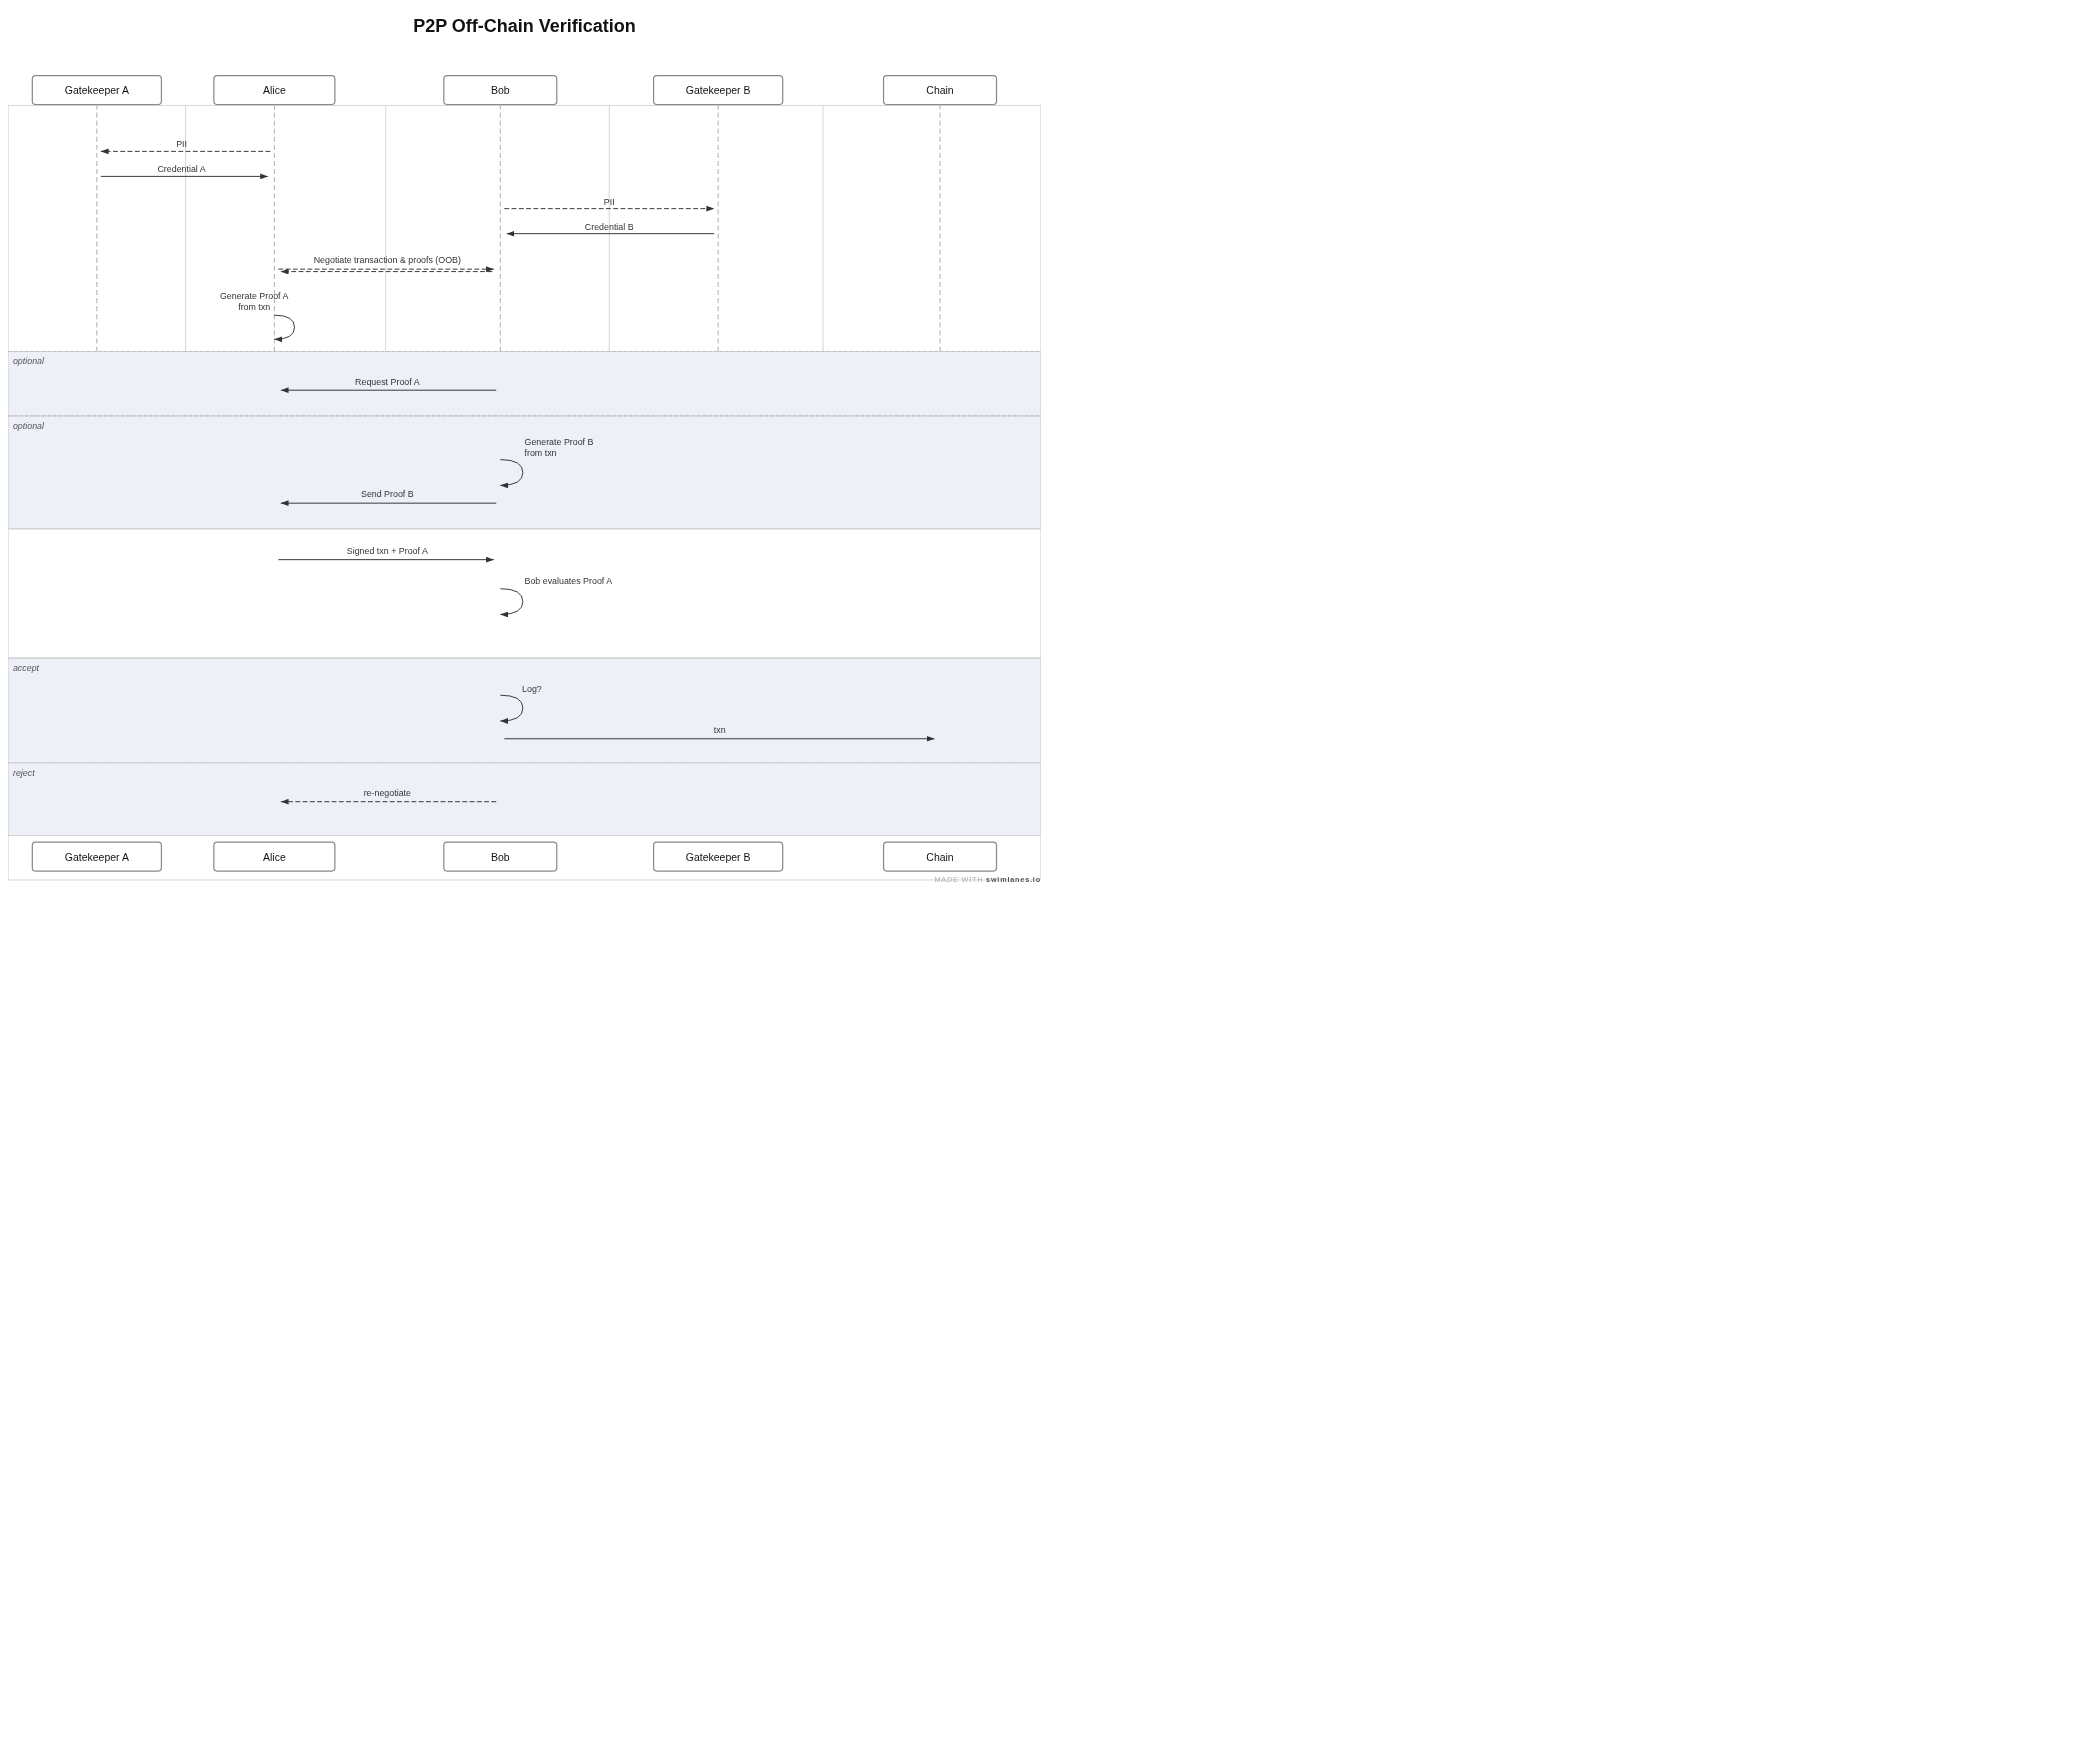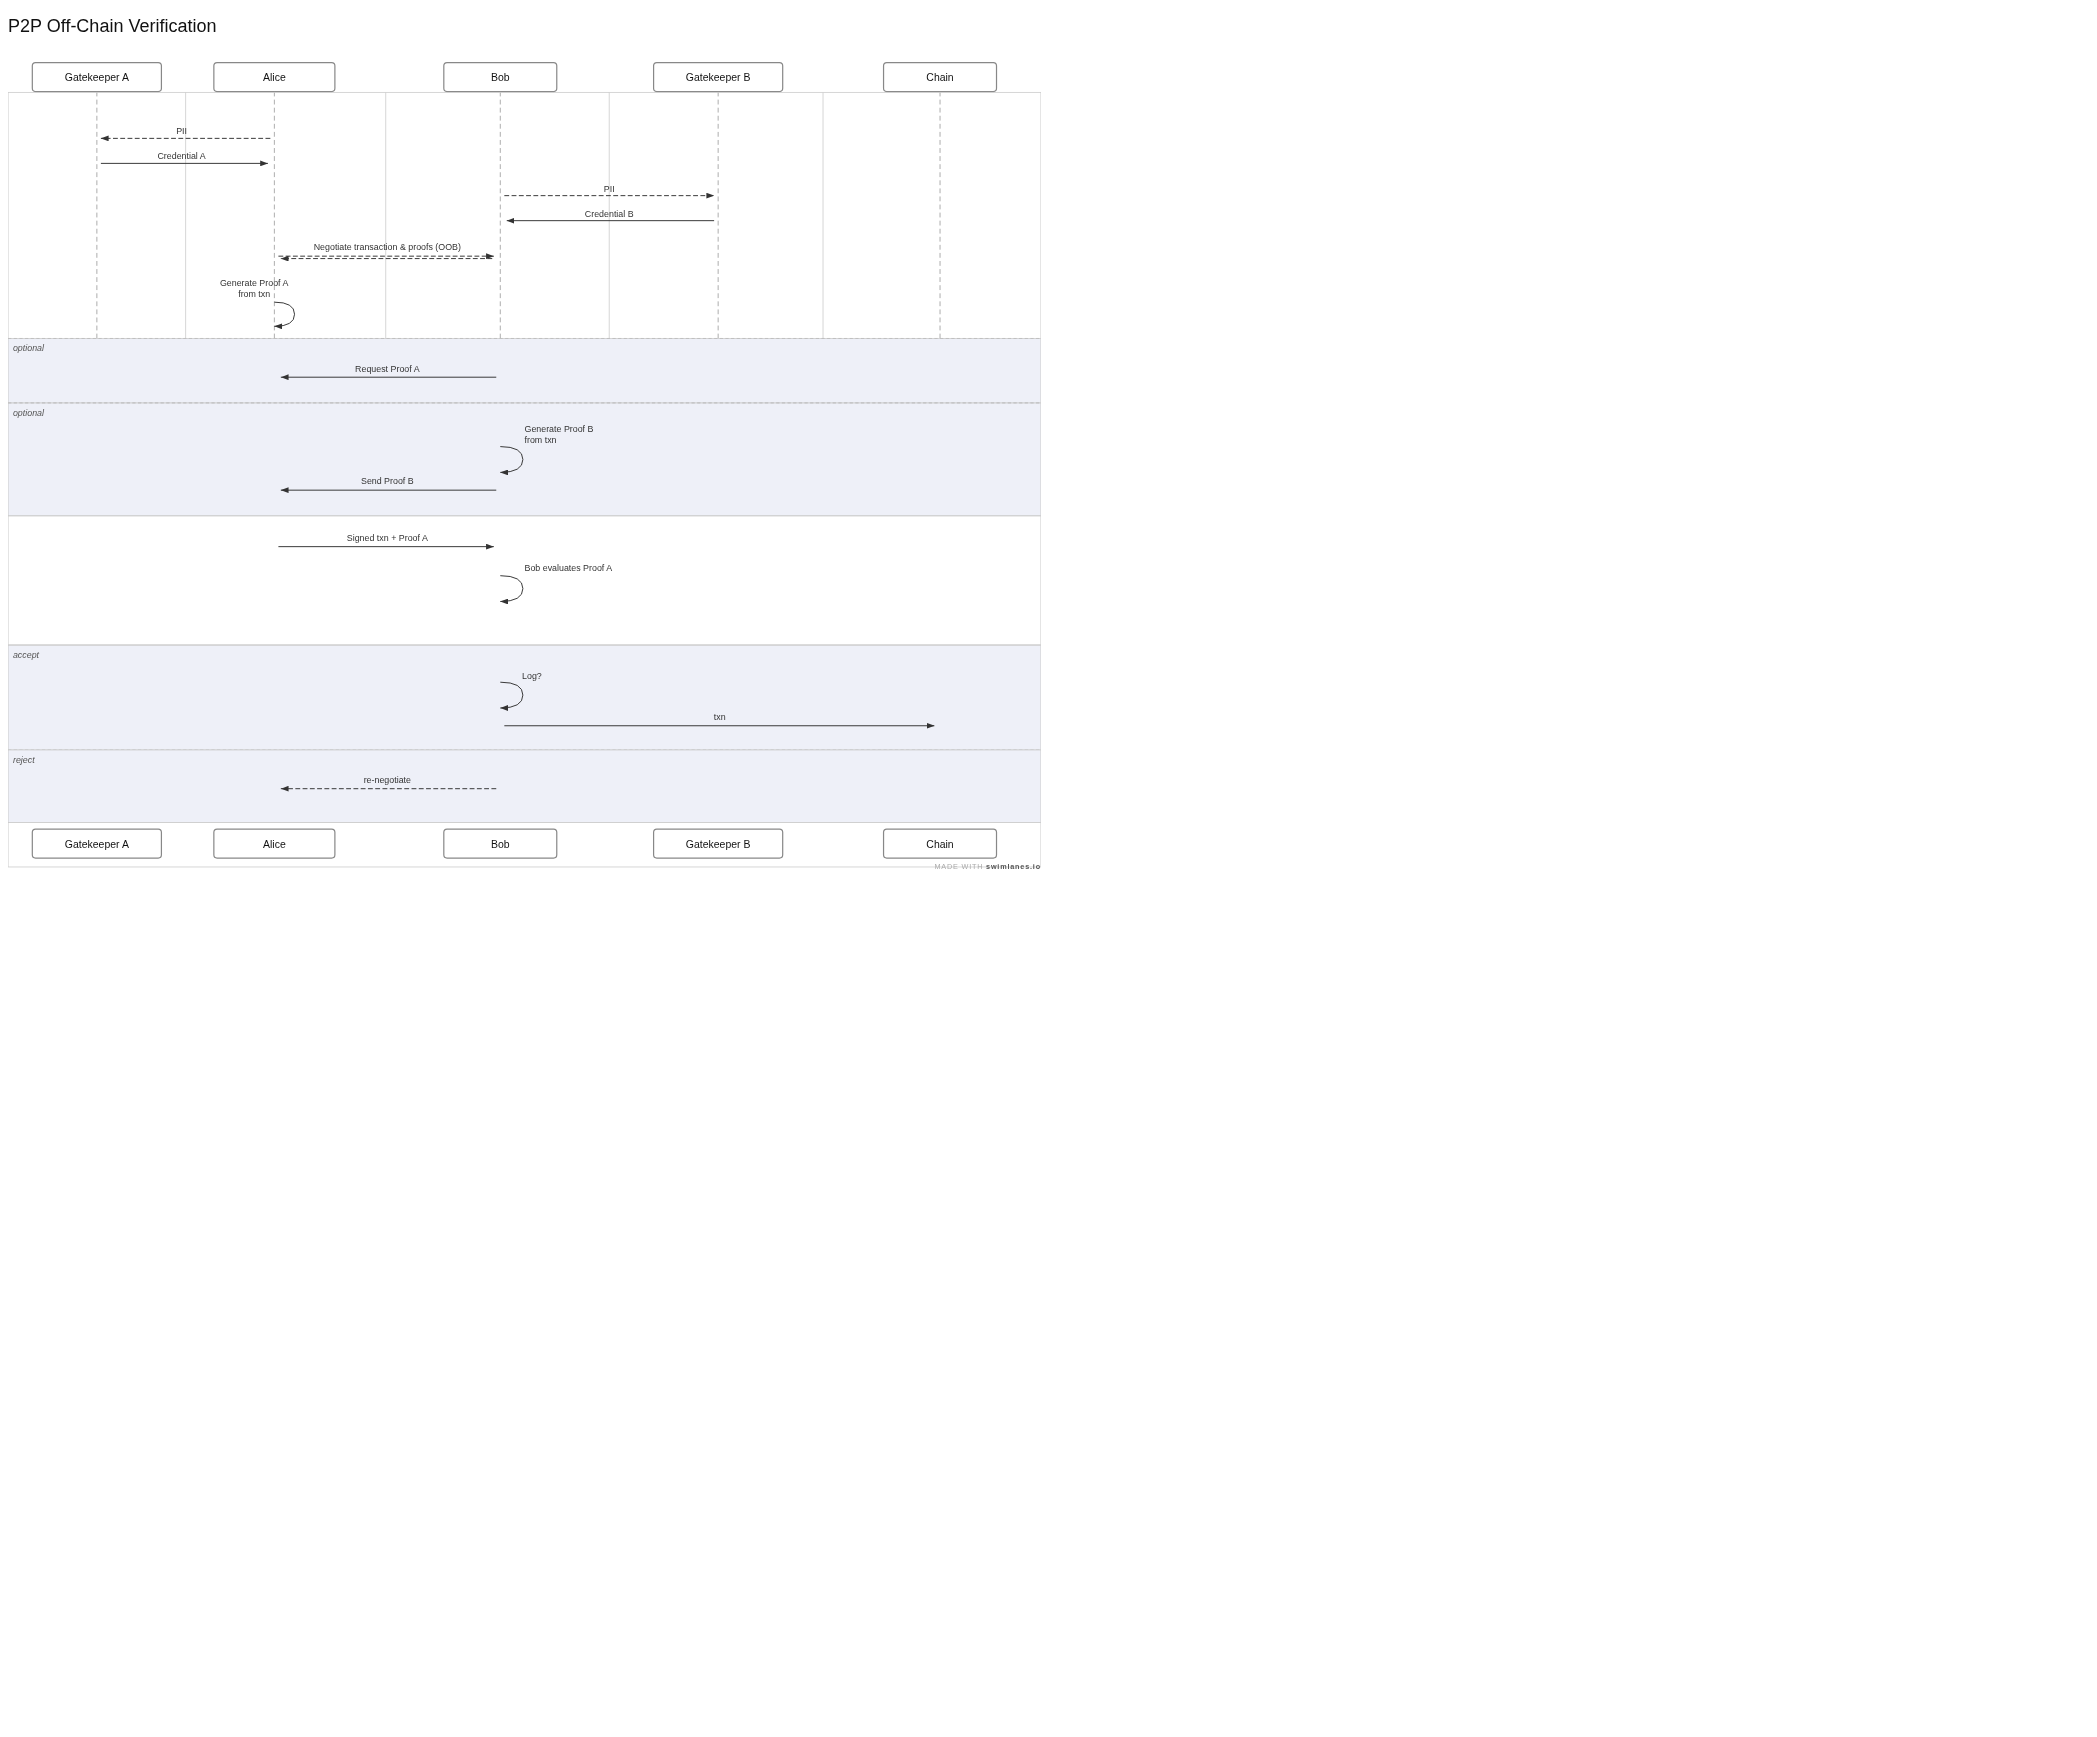--- a/index.html
+++ b/index.html
@@ -11,24 +11,24 @@
       width: 1049px;
       min-height: 869px;
       position: relative;
     }
     .diagram-container {
       width: 1049px;
       padding: 16px 8px;
       position: relative;
     }
     .title {
-      text-align: left;
+      text-align: center;
       font-size: 18px;
-      font-weight: 400;
-      margin-bottom: 11px;
+      font-weight: 700;
+      margin-bottom: 24px;
       color: #111;
     }
   </style>
 </head>
 <body>
 
 <div class="diagram-container">
   <div class="title">P2P Off-Chain Verification</div>
 
   <svg width="1033" height="823" viewBox="0 0 1280 1020" xmlns="http://www.w3.org/2000/svg" style="display:block; margin: 0 auto; font-family: -apple-system, BlinkMacSystemFont, Arial, sans-serif;font-size:13px">

